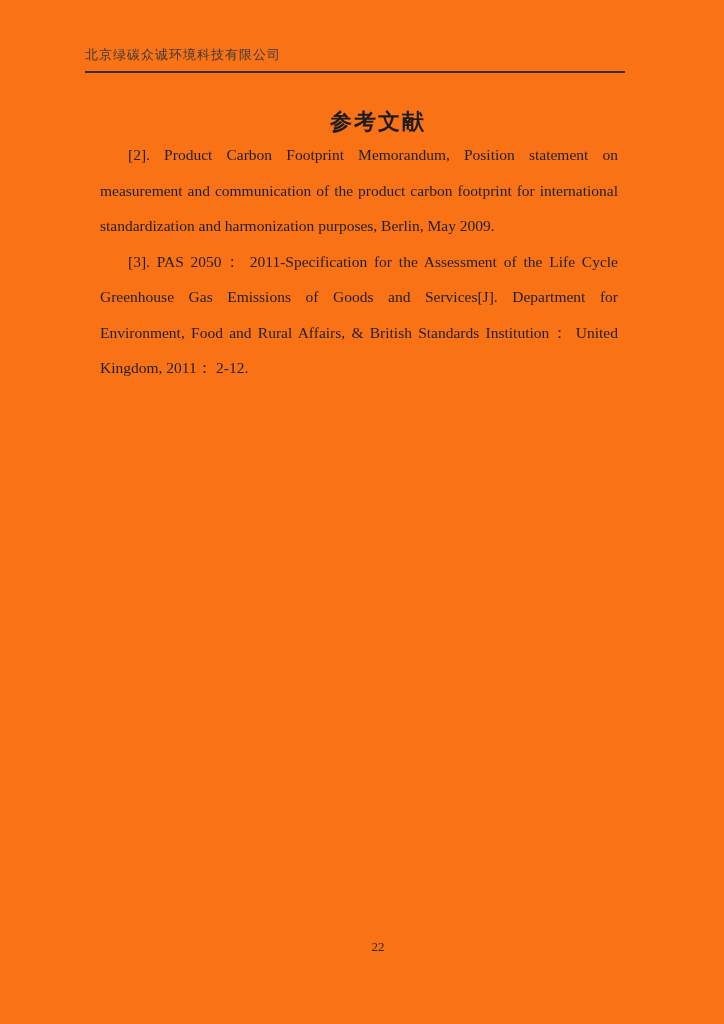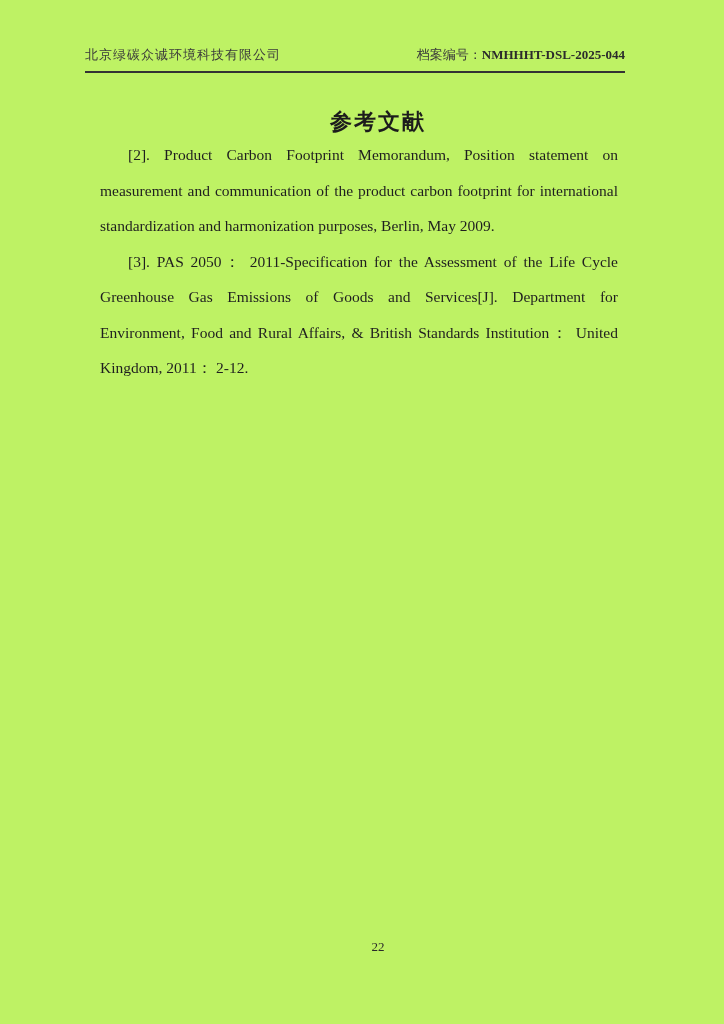--- a/index.html
+++ b/index.html
@@ -4,21 +4,21 @@
 <style>
   html, body {
     margin: 0;
     padding: 0;
     background: #ffffff;
   }
   .page {
     position: relative;
     width: 724px;
     height: 1024px;
-    background: #bef264;
+    background: #f97316;
     font-family: "Liberation Serif", "DejaVu Serif", serif;
     color: #212121;
     overflow: hidden;
   }
   .header {
     position: absolute;
     left: 85px;
     top: 46px;
     width: 540px;
     display: flex;
@@ -75,21 +75,20 @@
     color: #2a2a2a;
   }
 </style>
 </head>
 <body>
 
 <div class="page">
 
   <header class="header">
     <span class="header-left">北京绿碳众诚环境科技有限公司</span>
-    <span class="header-right"><span>档案编号：</span><span class="doc-number">NMHHHT-DSL-2025-044</span></span>
   </header>
 
   <h1 class="title">参考文献</h1>
 
   <main class="body">
     <p class="ref">[2]. Product Carbon Footprint Memorandum, Position statement on measurement and communication of the product carbon footprint for international standardization and harmonization purposes, Berlin, May 2009.</p>
     <p class="ref">[3]. PAS 2050： 2011-Specification for the Assessment of the Life Cycle Greenhouse Gas Emissions of Goods and Services[J]. Department for Environment, Food and Rural Affairs, &amp; British Standards Institution： United Kingdom, 2011： 2-12.</p>
   </main>
 
   <footer class="footer">

